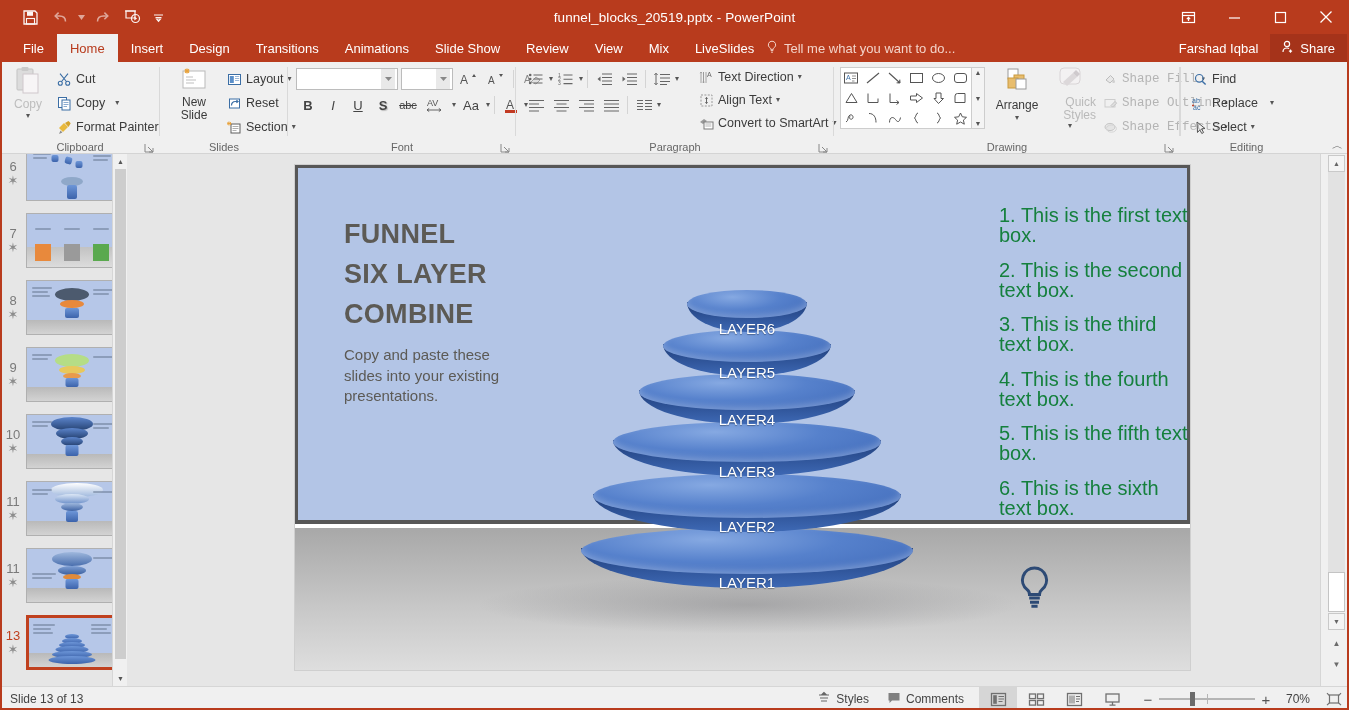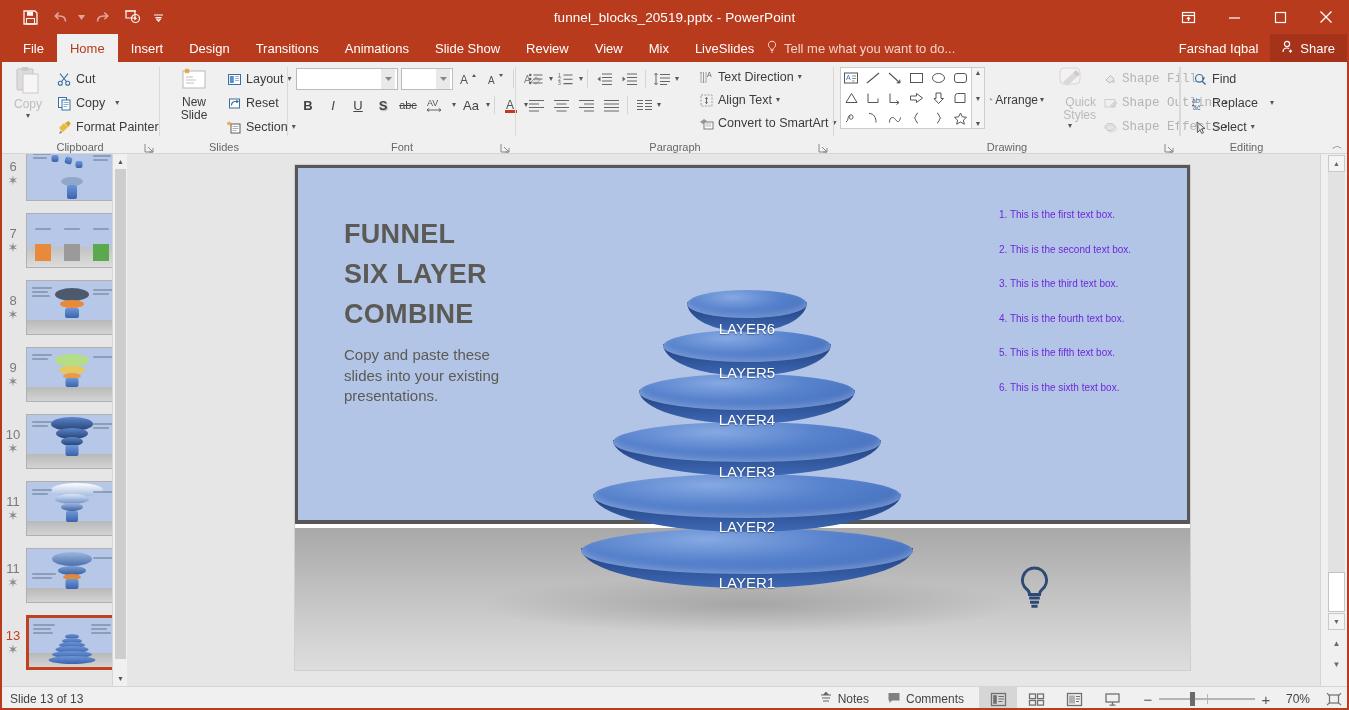--- a/index.html
+++ b/index.html
@@ -128,21 +128,21 @@
   }
   .shapecell { display: flex; align-items: center; justify-content: center; }
   .galbar {
     position: absolute; left: 138px; top: 5px; width: 13px; height: 62px;
     border: 1px solid #cdcdcd; border-left: none; background: #f4f4f4;
     display: flex; flex-direction: column; justify-content: space-between; align-items: center;
     padding: 1px 0; font-size: 7px; color: #555;
   }
   .arrange-btn {
     position: absolute; left: 156px; top: 4px; width: 54px; height: 68px;
-    display: flex; flex-direction: row; align-items: center; gap: 2px; font-size: 12px; color: #3b3b3b;
+    display: flex; flex-direction: column; align-items: center; gap: 2px; font-size: 12px; color: #3b3b3b;
   }
   .qstyles-btn {
     position: absolute; left: 210px; top: 4px; width: 52px; height: 68px;
     display: flex; flex-direction: column; align-items: center; gap: 0px; font-size: 12px;
     color: #b9b9b9; text-align: right; line-height: 13px;
   }
   .draw-items { position: absolute; left: 264px; top: 6px; display: flex; flex-direction: column; gap: 2px; }
 
   
   #g-edit { left: 1180px; width: 169px; }
@@ -198,21 +198,21 @@
   }
   .slide-title {
     position: absolute; left: 49px; top: 49px; width: 220px;
     font-size: 27px; font-weight: bold; color: #5c5a55; line-height: 40px; letter-spacing: .3px;
   }
   .slide-sub {
     position: absolute; left: 49px; top: 180px; width: 180px;
     font-size: 15px; color: #5c5a55; line-height: 20.5px;
   }
   .bullets { position: absolute; left: 704px; top: 40px; width: 190px; }
-  .bullet { font-size: 10px; color: #6d28d9; line-height: 20px; margin-bottom: 14.5px; }
+  .bullet { font-size: 20px; color: #15803d; line-height: 20px; margin-bottom: 14.5px; }
   .logo {
     position: absolute; left: 721px; top: 400px; display: flex; align-items: center; gap: 10px;
   }
   .logo-text { font-size: 26px; color: #2d4a75; line-height: 30px; font-weight: normal; }
 
   
   .funnel { position: absolute; left: 172px; top: 125px; width: 560px; height: 350px; }
   .fdisc { position: absolute; }
   .fdisc .side {
     position: absolute; left: 0; width: 100%;
@@ -1099,21 +1099,21 @@
     </div>
   </div>
 
   <div class="statusbar">
     <div class="status-left">Slide 13 of 13</div>
     <div class="status-right">
       <div class="sb-item">
         <span><svg width="14" height="14" viewBox="0 0 14 14">
               <path d="M2 4h10M3 7h8M4 10h6M7 1.5L5 3.4h4z" stroke="#666" stroke-width="1.1" fill="none"></path>
             </svg></span>
-        <span>Notes</span>
+        <span>Styles</span>
       </div>
       <div class="sb-item">
         <span><svg width="14" height="14" viewBox="0 0 14 14">
               <path d="M1.5 2h11v7.5H5L2.5 12V9.5h-1z" fill="#808080"></path>
             </svg></span>
         <span>Comments</span>
       </div>
       <div class="view-btns">
         <div class="view-btn active">
           <svg width="17" height="15" viewBox="0 0 17 15">

